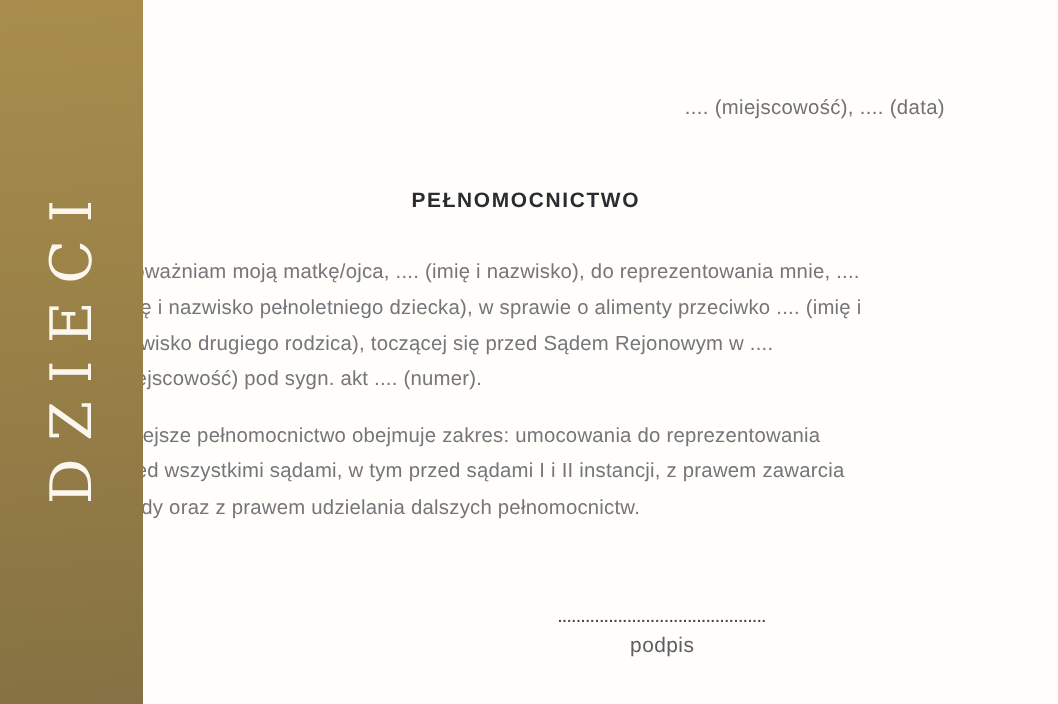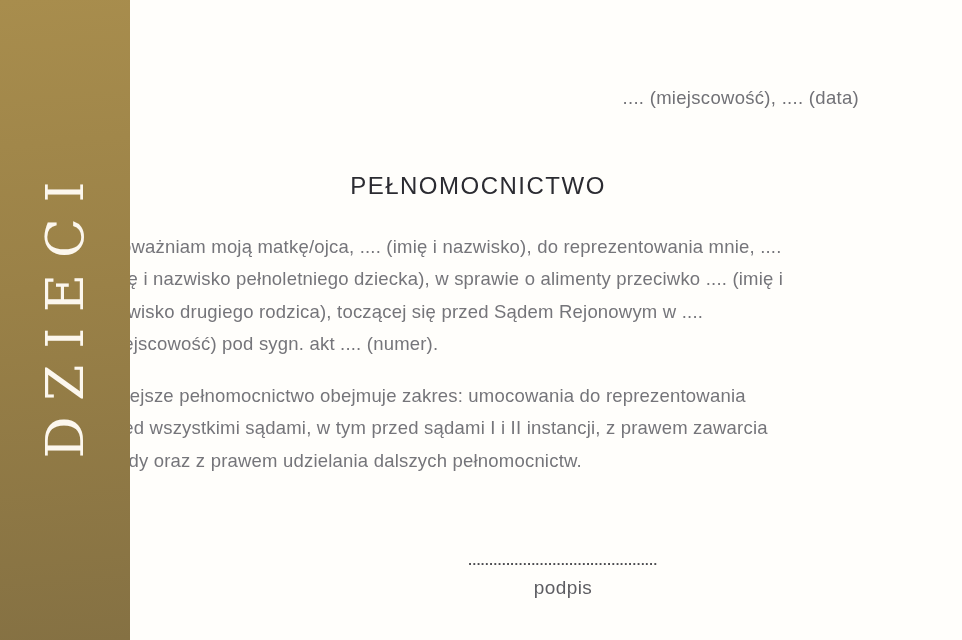--- a/index.html
+++ b/index.html
@@ -40,39 +40,40 @@
   }
 
   
   .doc {
     position: absolute;
     left: 0; top: 0;
     width: 772px;
     height: 640px;
     z-index: 1;
     color: #75757a;
+    padding-left: 39px;
   }
   .dateline {
     position: absolute;
     top: 87px;
     left: 97px;
     width: 762px;
     text-align: right;
     font-size: 18.5px;
     letter-spacing: 0.3px;
     color: #717176;
   }
   .doc-title {
     position: absolute;
     top: 172px;
     left: 97px;
     width: 762px;
     text-align: center;
-    font-size: 24px;
-    font-weight: 400;
+    font-size: 19px;
+    font-weight: 700;
     letter-spacing: 1.5px;
     color: #2b2b31;
   }
   .paragraph {
     position: absolute;
     left: 97px;
     width: 780px;
     font-size: 18.5px;
     line-height: 32.4px;
     letter-spacing: 0.2px;

